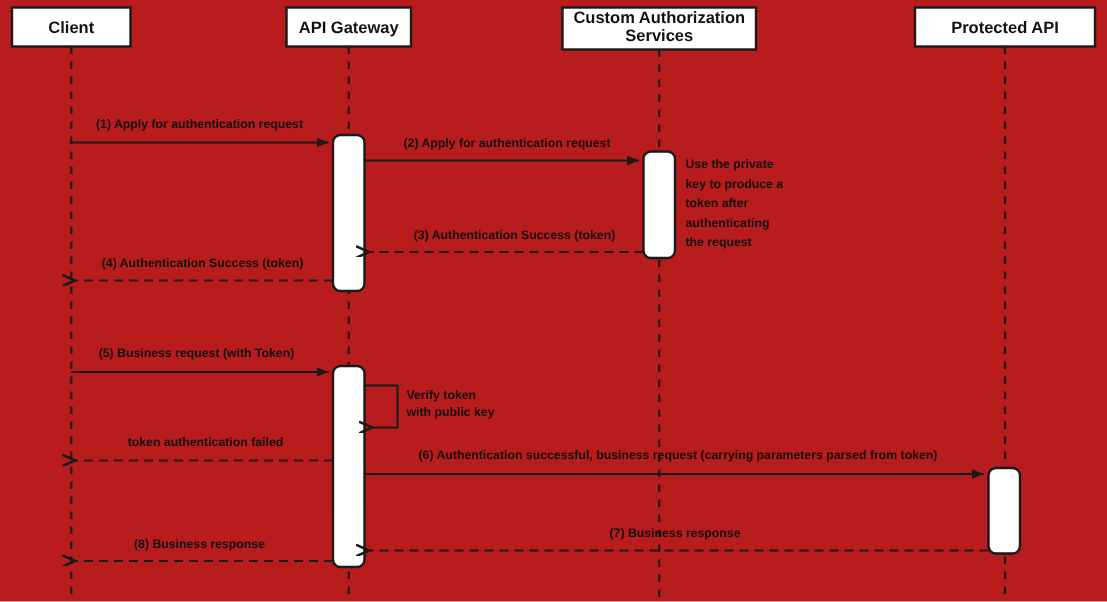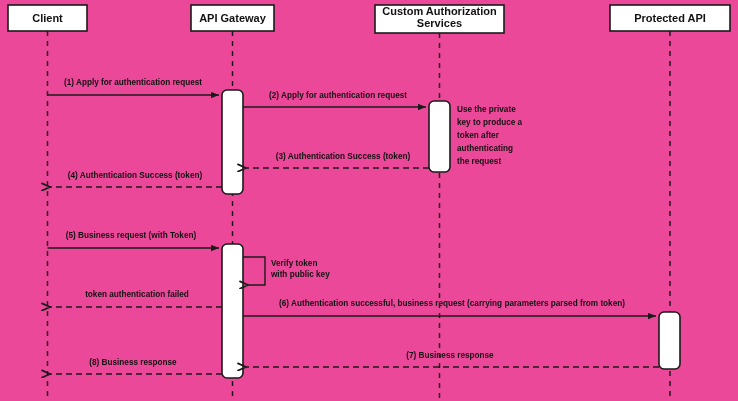--- a/index.html
+++ b/index.html
@@ -4,21 +4,21 @@
 <style>
   html, body {
     margin: 0;
     padding: 0;
     background: #ffffff;
   }
   #diagram-root {
     position: relative;
     width: 738px;
     height: 401px;
-    background: #ec4899;
+    background: #b91c1c;
     font-family: "Liberation Sans", sans-serif;
     overflow: hidden;
   }
   svg#seq-svg {
     display: block;
     width: 738px;
     height: 401px;
   }
   .lifeline-box rect {
     fill: #ffffff;

